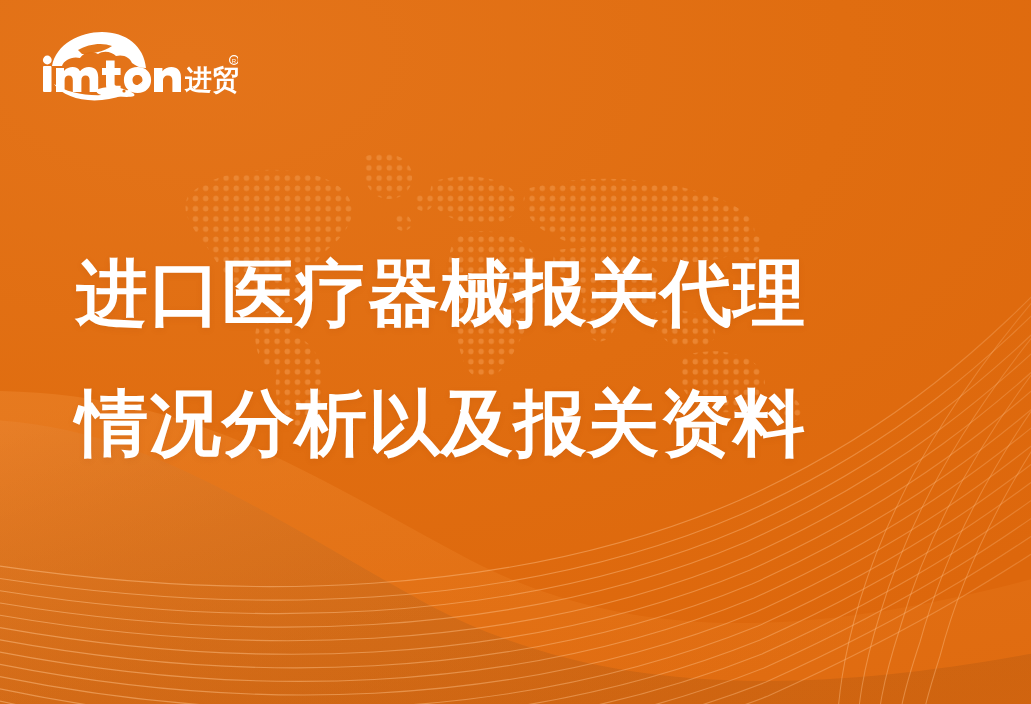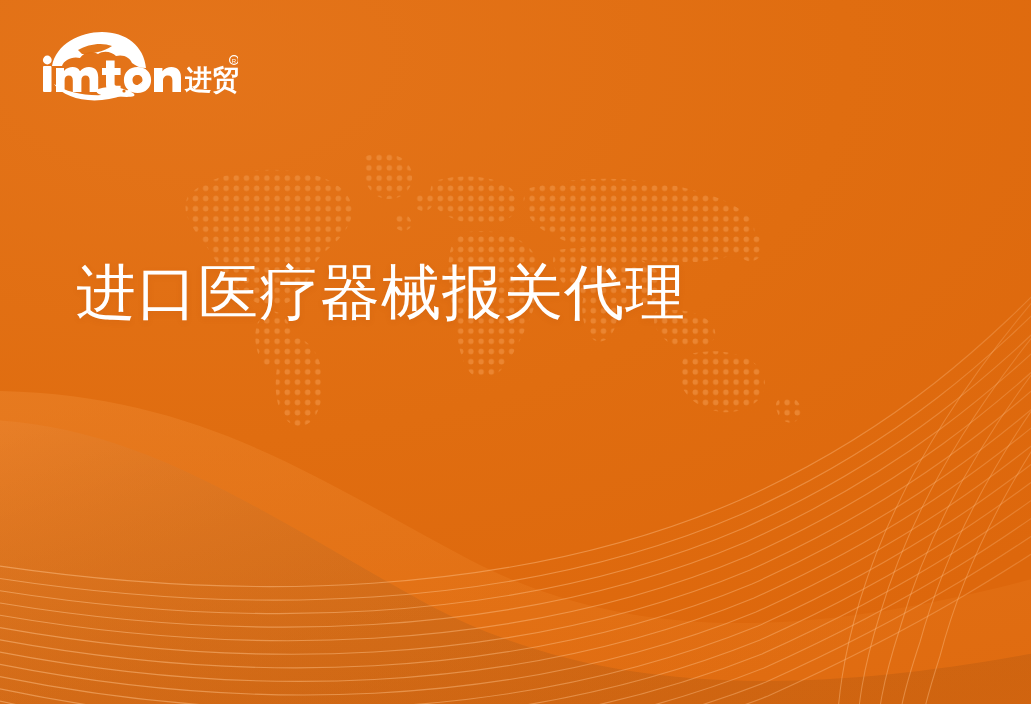--- a/index.html
+++ b/index.html
@@ -58,23 +58,23 @@
 
   
   .headline {
     position: absolute;
     left: 76px;
     top: 228px;
     width: 900px;
   }
   .headline-line {
     color: #ffffff;
-    font-size: 60px;
+    font-size: 72px;
     line-height: 130px;
-    font-weight: 400;
+    font-weight: 700;
     letter-spacing: 1px;
     white-space: nowrap;
     text-shadow: 0 2px 6px rgba(150,60,0,0.10);
   }
 </style>
 </head>
 <body>
 
 <div class="banner">
 
@@ -249,15 +249,16 @@
 
       <g>
         <circle cx="196" cy="30" r="4.4" fill="none" stroke="#ffffff" stroke-width="1.2"></circle>
         <text x="196" y="33.2" text-anchor="middle" font-family="'Liberation Sans','DejaVu Sans',sans-serif" font-size="6" fill="#ffffff">R</text>
       </g>
     </svg>
   </div>
 
   <div class="headline">
     <div class="headline-line">进口医疗器械报关代理</div>
+    <div class="headline-line">情况分析以及报关资料</div>
   </div>
 
 </div>
 
 </body></html>

